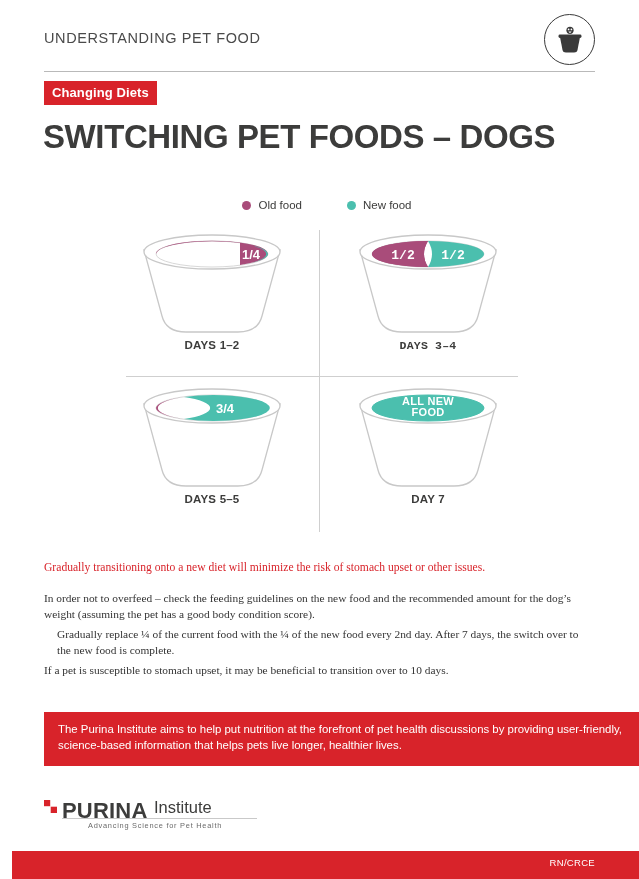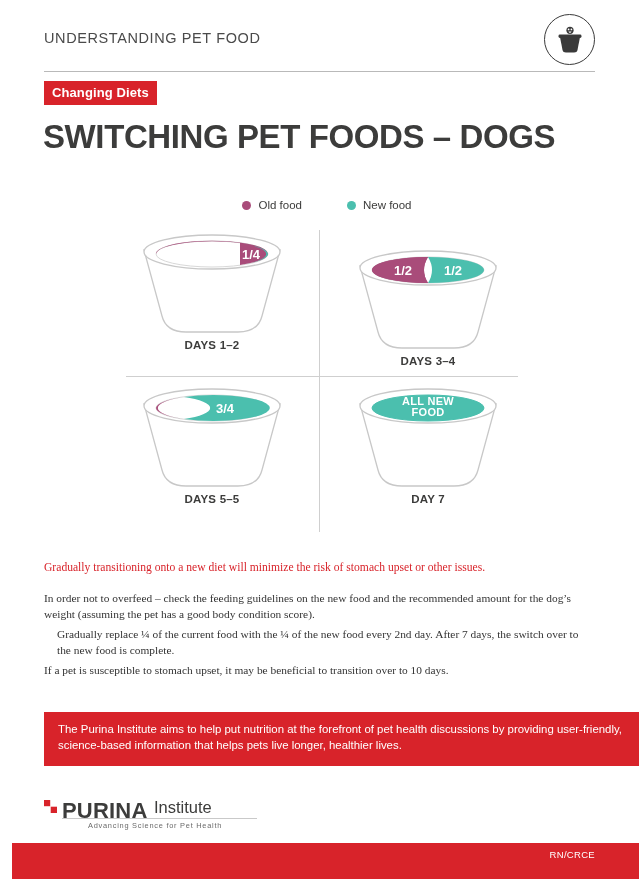--- a/index.html
+++ b/index.html
@@ -139,21 +139,21 @@
     width: 392px;
     height: 1px;
     background: #cfcfcf;
   }
   .cell {
     position: absolute;
     width: 216px;
     height: 150px;
   }
   .cell.c1 { left: 0;   top: 0; }
-  .cell.c2 { left: 216px; top: 16px; }
+  .cell.c2 { left: 216px; top: 0; font-family: Liberation Mono, monospace; }
   .cell.c3 { left: 0;   top: 154px; }
   .cell.c4 { left: 216px; top: 154px; }
   .bowl-wrap {
     position: absolute;
     left: 50%;
     top: 0;
     transform: translateX(-50%);
     width: 160px;
     height: 110px;
   }
@@ -256,21 +256,21 @@
     height: 1px;
     background: #c9c9c9;
   }
 
   
   .bottom-bar {
     position: absolute;
     left: 12px;
     right: 0;
     bottom: 0;
-    height: 36px;
+    height: 28px;
     background: #d8232a;
   }
   .bottom-code {
     position: absolute;
     right: 44px;
     top: 6px;
     color: #ffffff;
     font-size: 9.5px;
     letter-spacing: 0.3px;
   }

